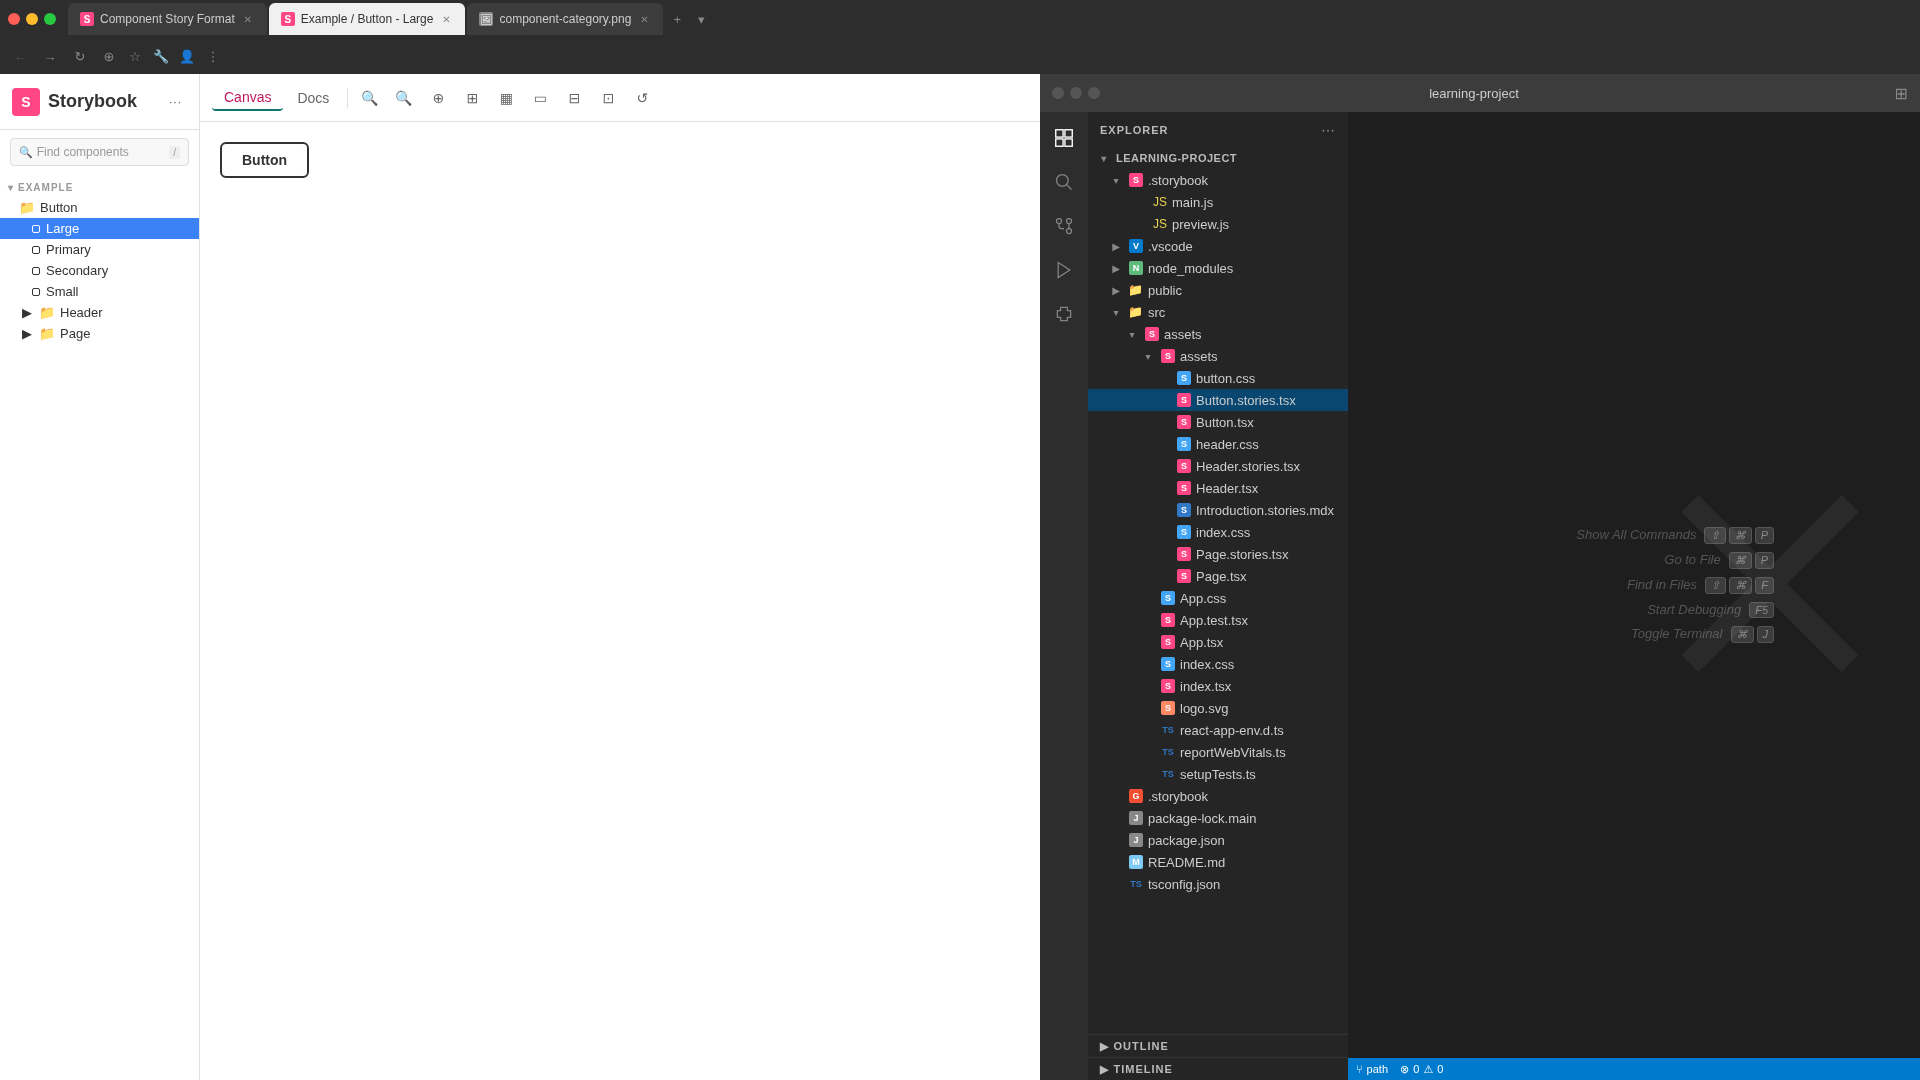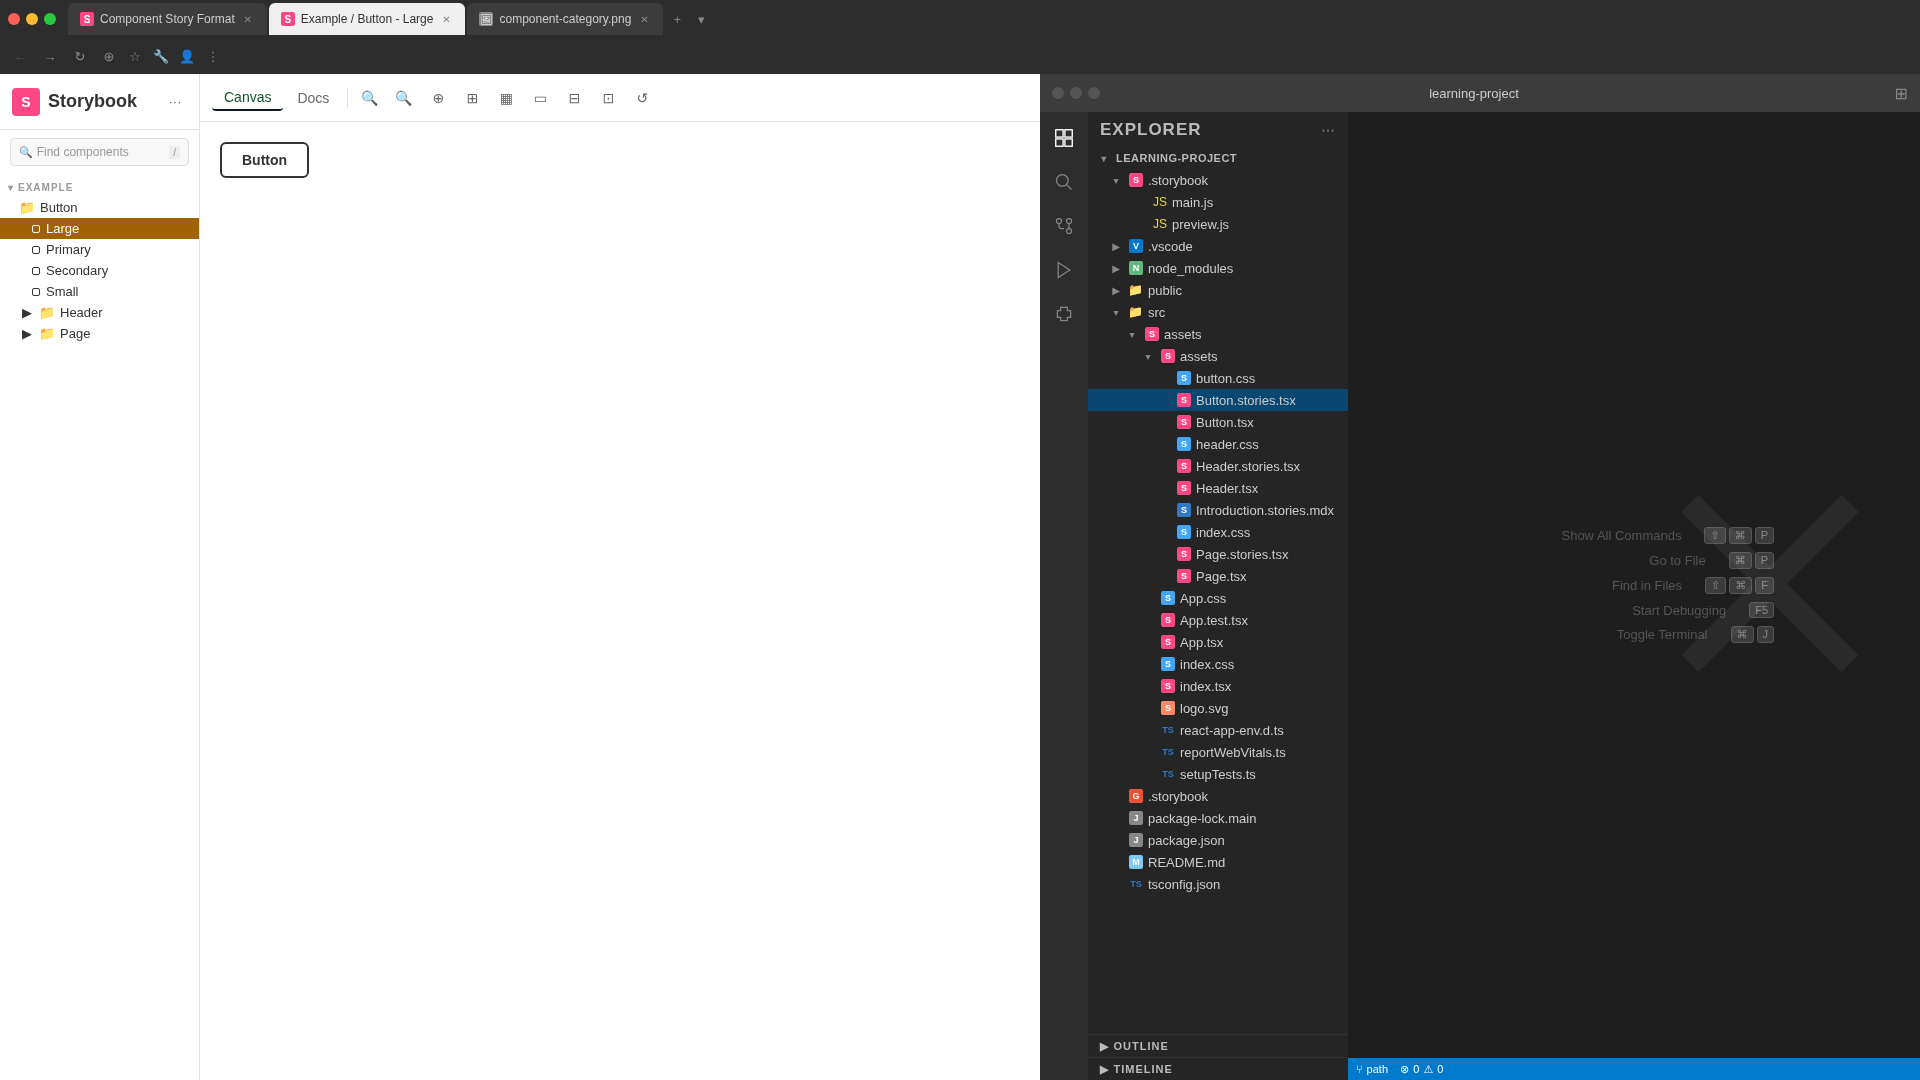--- a/index.html
+++ b/index.html
@@ -76,37 +76,37 @@
 
     .sb-tree { flex: 1; overflow-y: auto; padding: 4px 0; }
     .sb-section { margin-bottom: 4px; }
     .sb-section-header {
       display: flex; align-items: center; padding: 4px 8px; gap: 4px; color: #999; font-size: 10px; font-weight: 600; letter-spacing: 1px; text-transform: uppercase; cursor: pointer;
     }
     .sb-section-chevron { font-size: 10px; }
     .sb-item {
       display: flex; align-items: center; padding: 3px 8px 3px 20px; gap: 6px; cursor: pointer; color: #333; font-size: 13px;
     }
-    .sb-item.selected { background: #a16207; color: white; }
+    .sb-item.selected { background: #3b82f6; color: white; }
     .sb-item.level-2 { padding-left: 32px; }
     .sb-item-dot { width: 8px; height: 8px; border-radius: 2px; border: 1.5px solid currentColor; flex-shrink: 0; }
     .sb-item-icon { width: 14px; height: 14px; display: flex; align-items: center; justify-content: center; flex-shrink: 0; }
     .sb-item-folder { color: #666; }
 
     
     .sb-main {
       flex: 1; background: #f8f8f8; display: flex; flex-direction: column; overflow: hidden;
     }
     .sb-toolbar {
       height: 48px; background: #fff; border-bottom: 1px solid #e0e0e0; display: flex; align-items: center; padding: 0 12px; gap: 2px;
     }
     .sb-tab {
       padding: 4px 12px; border-radius: 4px; cursor: pointer; font-size: 14px; color: #666; font-weight: 500;
     }
-    .sb-tab.active { color: #14532d; border-bottom: 2px solid #0f172a; }
+    .sb-tab.active { color: #be185d; border-bottom: 2px solid #0f766e; }
     .sb-divider { width: 1px; height: 20px; background: #e0e0e0; margin: 0 4px; }
     .sb-tool { width: 32px; height: 32px; display: flex; align-items: center; justify-content: center; border-radius: 4px; cursor: pointer; color: #666; font-size: 14px; }
 
     .sb-canvas { flex: 1; display: flex; align-items: flex-start; justify-content: flex-start; padding: 20px; background: #fff; }
     .preview-button {
       padding: 8px 20px; border: 2px solid #333; border-radius: 6px; background: transparent; color: #333; font-size: 14px; font-weight: 600; cursor: pointer;
     }
 
     
     .vscode-panel {
@@ -119,21 +119,21 @@
     .vscode-tl { width: 12px; height: 12px; border-radius: 50%; background: #555; }
     .vscode-window-title { flex: 1; text-align: center; color: #ccc; font-size: 13px; }
 
     .vscode-content { display: flex; flex: 1; overflow: hidden; }
     .vscode-activitybar { width: 48px; background: #2d2d2d; display: flex; flex-direction: column; align-items: center; padding: 8px 0; gap: 8px; flex-shrink: 0; }
     .vscode-act-icon { width: 36px; height: 36px; display: flex; align-items: center; justify-content: center; color: #858585; cursor: pointer; border-radius: 4px; font-size: 18px; }
     .vscode-act-icon.active { color: #fff; }
 
     .vscode-explorer { width: 260px; background: #252526; display: flex; flex-direction: column; flex-shrink: 0; overflow: hidden; }
     .explorer-header { height: 35px; display: flex; align-items: center; padding: 0 12px; justify-content: space-between; }
-    .explorer-title { color: #bbb; font-size: 17px; font-weight: 600; letter-spacing: 1px; text-transform: uppercase; }
+    .explorer-title { color: #bbb; font-size: 11px; font-weight: 600; letter-spacing: 1px; text-transform: uppercase; }
     .explorer-actions { display: flex; gap: 4px; }
     .explorer-action { width: 16px; height: 16px; display: flex; align-items: center; justify-content: center; color: #888; cursor: pointer; font-size: 14px; }
 
     .file-tree { flex: 1; overflow-y: auto; font-size: 13px; }
     .file-tree::-webkit-scrollbar { width: 6px; }
     .file-tree::-webkit-scrollbar-track { background: #252526; }
     .file-tree::-webkit-scrollbar-thumb { background: #424242; border-radius: 3px; }
 
     .tree-item {
       display: flex; align-items: center; height: 22px; padding: 0 0 0 8px; cursor: pointer; color: #ccc; gap: 4px; white-space: nowrap;
@@ -147,21 +147,21 @@
     .icon-storybook { background: #ff4785; color: white; border-radius: 2px; font-size: 9px; font-weight: bold; width: 14px; height: 14px; display: flex; align-items: center; justify-content: center; }
     .icon-js { color: #e8d44d; }
     .icon-folder { color: #dcb67a; }
     .icon-vscode { color: #007acc; }
 
     .vscode-editor { flex: 1; background: #1e1e1e; display: flex; flex-direction: column; overflow: hidden; }
     .vscode-shortcuts {
       flex: 1; display: flex; flex-direction: column; align-items: center; justify-content: center; gap: 8px; color: #555;
     }
     .vscode-shortcut-row {
-      display: flex; align-items: center; justify-content: flex-end; width: 280px; gap: 23px; font-size: 13px;
+      display: flex; justify-content: flex-end; width: 280px; gap: 8px; font-size: 13px; font-style: italic;
     }
     .vscode-shortcut-label { color: #555; text-align: right; flex: 1; }
     .vscode-shortcut-keys { display: flex; gap: 3px; }
     .vscode-key {
       background: #3c3c3c; border: 1px solid #555; border-radius: 3px; padding: 1px 5px; font-size: 11px; color: #888;
     }
 
     .vscode-statusbar {
       height: 22px; background: #007acc; display: flex; align-items: center; padding: 0 8px; gap: 12px;
     }

